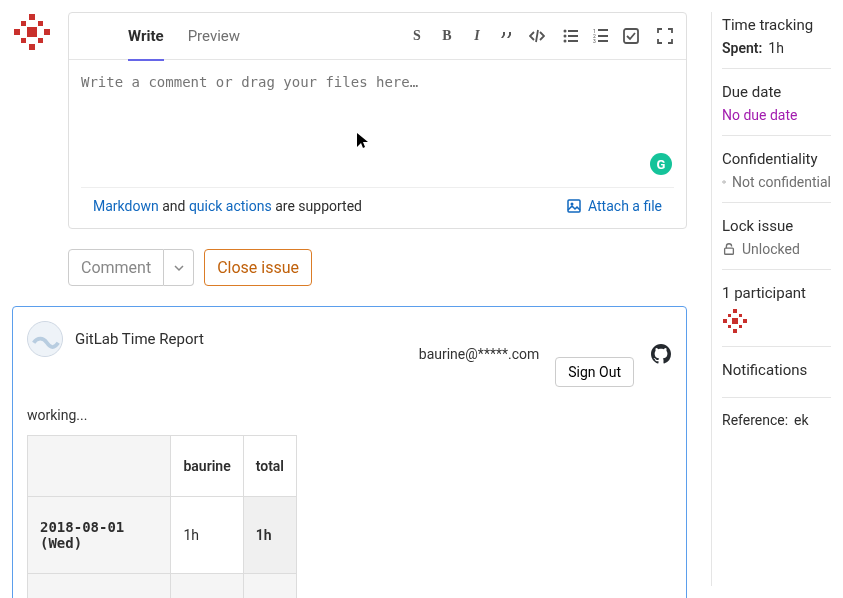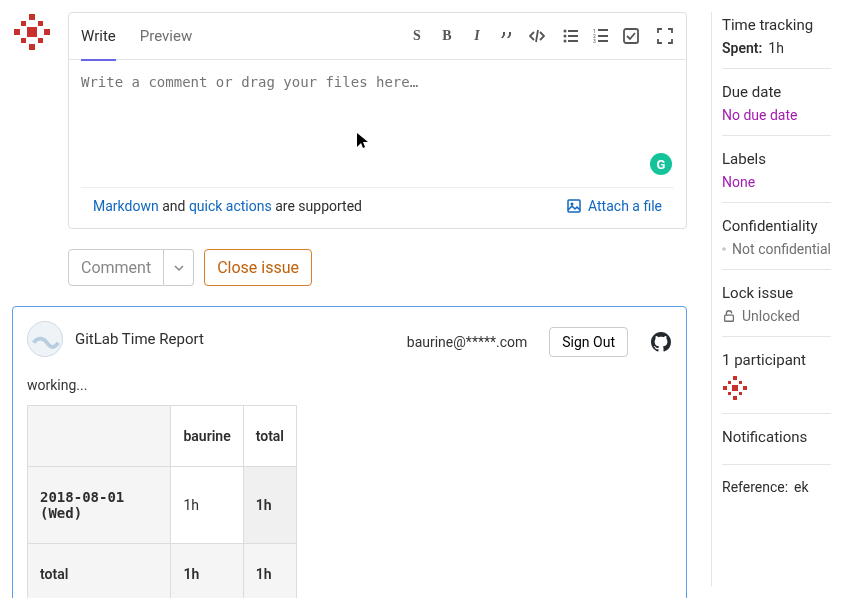--- a/index.html
+++ b/index.html
@@ -9,21 +9,21 @@
     .main { flex: 1; display: flex; flex-direction: column; gap: 20px; }
     .sidebar { width: 120px; border-left: 1px solid #e5e5e5; padding-left: 10px; display: flex; flex-direction: column; gap: 10px; overflow: hidden; }
     
     .avatar-row { display: flex; gap: 16px; align-items: flex-start; }
     .avatar-main { width: 40px; height: 40px; flex-shrink: 0; }
     
     .comment-box { flex: 1; border: 1px solid #dfdfdf; border-radius: 4px; background: #fff; }
     .comment-header { display: flex; justify-content: space-between; align-items: center; border-bottom: 1px solid #e5e5e5; padding: 0 12px; }
     .tabs { display: flex; gap: 24px; }
     .tab { padding: 14px 0; font-size: 15px; cursor: pointer; }
-    .tab.active { font-weight: 400; box-shadow: 0 2px 0 #6666e8; }
+    .tab.active { font-weight: 700; box-shadow: 0 2px 0 #6666e8; margin-left: 47px; }
     .tab.inactive { color: #707070; }
     
     .toolbar { display: flex; gap: 16px; align-items: center; color: #555; }
     .tb-icon { display: inline-flex; align-items: center; justify-content: center; width: 18px; height: 18px; cursor: pointer; }
     .tb-group { display: flex; gap: 12px; align-items: center; }
     
     .comment-body { padding: 14px 12px 10px; }
     .comment-textarea { width: 100%; min-height: 100px; border: none; resize: none; outline: none; font-family: ui-monospace, SFMono-Regular, Menlo, Consolas, monospace; font-size: 14px; color: #888; background: transparent; }
     .textarea-wrap { position: relative; }
     .grammarly { position: absolute; right: 2px; bottom: 2px; width: 22px; height: 22px; border-radius: 50%; background: #15c39a; color: #fff; display: flex; align-items: center; justify-content: center; font-size: 13px; font-weight: 700; }
@@ -34,27 +34,27 @@
     .attach { display: flex; gap: 6px; align-items: center; color: #1068bf; cursor: pointer; }
     
     .actions-row { display: flex; gap: 10px; align-items: center; margin-left: 56px; }
     .btn { border: 1px solid #ccc; border-radius: 4px; padding: 8px 12px; background: #fff; font-size: 16px; cursor: pointer; }
     .btn-split { display: flex; }
     .btn-split .btn { border-radius: 4px 0 0 4px; color: #888; }
     .btn-split .caret { border: 1px solid #ccc; border-left: 0; border-radius: 0 4px 4px 0; width: 30px; display: flex; align-items: center; justify-content: center; cursor: pointer; background: #fff; }
     .btn-close { border-color: #db7c26; color: #c0610b; background: #fff; }
     
     .report-box { border: 1px solid #5b9eec; border-radius: 4px; padding: 14px 14px 18px; }
-    .report-header { display: flex; justify-content: space-between; align-items: flex-end; margin-bottom: 20px; }
+    .report-header { display: flex; justify-content: space-between; align-items: flex-start; margin-bottom: 20px; }
     .report-left { display: flex; gap: 12px; align-items: center; }
     .report-avatar { width: 36px; height: 36px; border-radius: 50%; background: #e8eef5; border: 1px solid #cfd8e3; position: relative; overflow: hidden; }
     .report-title { font-size: 15px; }
-    .report-right { display: flex; gap: 22px; align-items: center; }
+    .report-right { display: flex; gap: 16px; align-items: center; }
     .report-email { color: #333; font-size: 14px; }
-    .btn-small { border: 1px solid #ccc; border-radius: 4px; padding: 6px 12px; background: #fff; font-size: 14px; cursor: pointer; }
+    .btn-small { border: 1px solid #ccc; border-radius: 4px; padding: 6px 12px; background: #fff; font-size: 14px; cursor: pointer; margin-top: 36px; }
     .github-icon { width: 22px; height: 22px; display: flex; align-items: center; justify-content: center; color: #24292e; cursor: pointer; }
     
     .working { color: #333; margin-bottom: 12px; }
     
     .time-table { border-collapse: collapse; width: 270px; }
     .time-table th, .time-table td { border: 1px solid #dcdcdc; padding: 22px 12px; text-align: left; font-size: 14px; }
     .time-table thead th { background: #fff; font-weight: 600; }
     .time-table .mono { font-family: ui-monospace, SFMono-Regular, Menlo, Consolas, monospace; font-weight: 600; }
     .time-table tr.totalrow td { background: #f5f5f5; font-weight: 600; }
     .time-table th:first-child, .time-table td:first-child { background: #f5f5f5; }
@@ -235,24 +235,20 @@
       <div class="side-row">
         <span class="spent-label" style="color:#2e2e2e">Spent:</span>
         <span class="spent-val" style="color:#2e2e2e">1h</span>
       </div>
     </div>
     <div class="side-section">
       <div class="side-title">Due date</div>
       <div class="side-sub">No due date</div>
     </div>
     <div class="side-section">
-      <div class="side-title">Labels</div>
-      <div class="side-sub">None</div>
-    </div>
-    <div class="side-section">
       <div class="side-title">Confidentiality</div>
       <div class="side-row">
         <svg width="14" height="14" viewBox="0 0 16 16" fill="none" stroke="#707070" stroke-width="1.5">
             <path d="M1 8s2.5-5 7-5 7 5 7 5-2.5 5-7 5-7-5-7-5z"></path>
             <circle cx="8" cy="8" r="2"></circle>
           </svg>
         <span>Not confidential</span>
       </div>
     </div>
     <div class="side-section">

